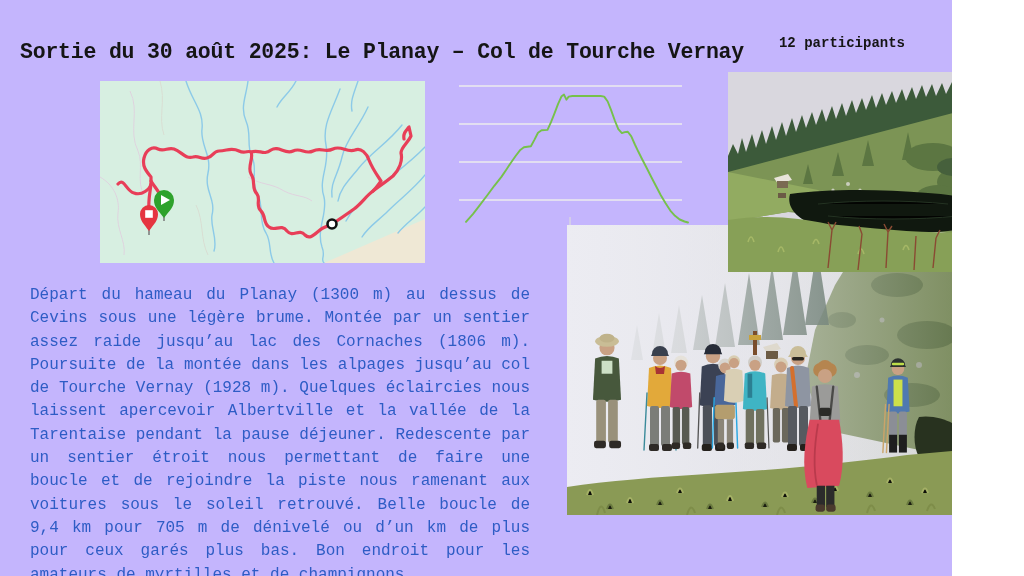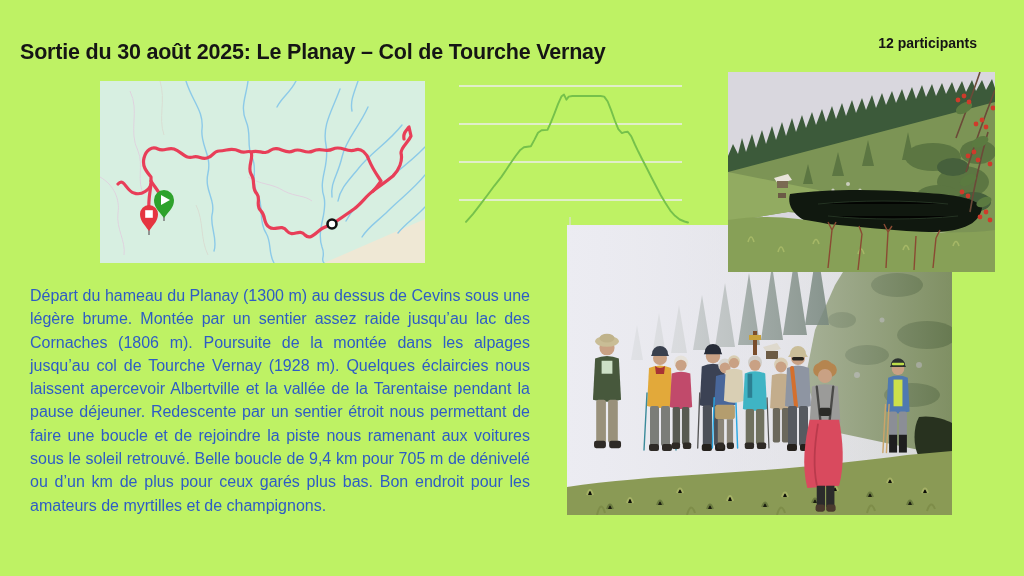--- a/index.html
+++ b/index.html
@@ -1,17 +1,17 @@
 <!DOCTYPE html>
 <html><head>
 <meta charset="utf-8">
 <style>
   html,body{margin:0;padding:0;background:#fff;}
-  .slide{position:relative;width:1024px;height:576px;background:#bef264;overflow:hidden;
-         font-family:Liberation Sans, sans-serif;}
+  .slide{position:relative;width:952px;height:576px;background:#c4b5fd;overflow:hidden;
+         font-family:Liberation Mono, monospace;}
   .title{position:absolute;left:20px;top:26px;font-size:21.5px;font-weight:bold;color:#151515;
          letter-spacing:-0.2px;white-space:nowrap;}
   .participants{position:absolute;right:47px;top:35px;font-size:14px;font-weight:bold;color:#151515;}
   .map-box{position:absolute;left:100px;top:81px;width:325px;height:182px;z-index:2;}
   .chart-box{position:absolute;left:458px;top:80px;width:237px;height:148px;z-index:1;}
   .photo-group{position:absolute;left:567px;top:225px;width:385px;height:290px;z-index:2;}
   .photo-lake{position:absolute;left:728px;top:72px;width:267px;height:200px;z-index:3;}
   .desc{position:absolute;left:30px;top:284px;width:500px;margin:0;
         font-size:16px;line-height:23.3px;text-align:justify;color:#2e5cc5;z-index:1;}
   svg{display:block;}

